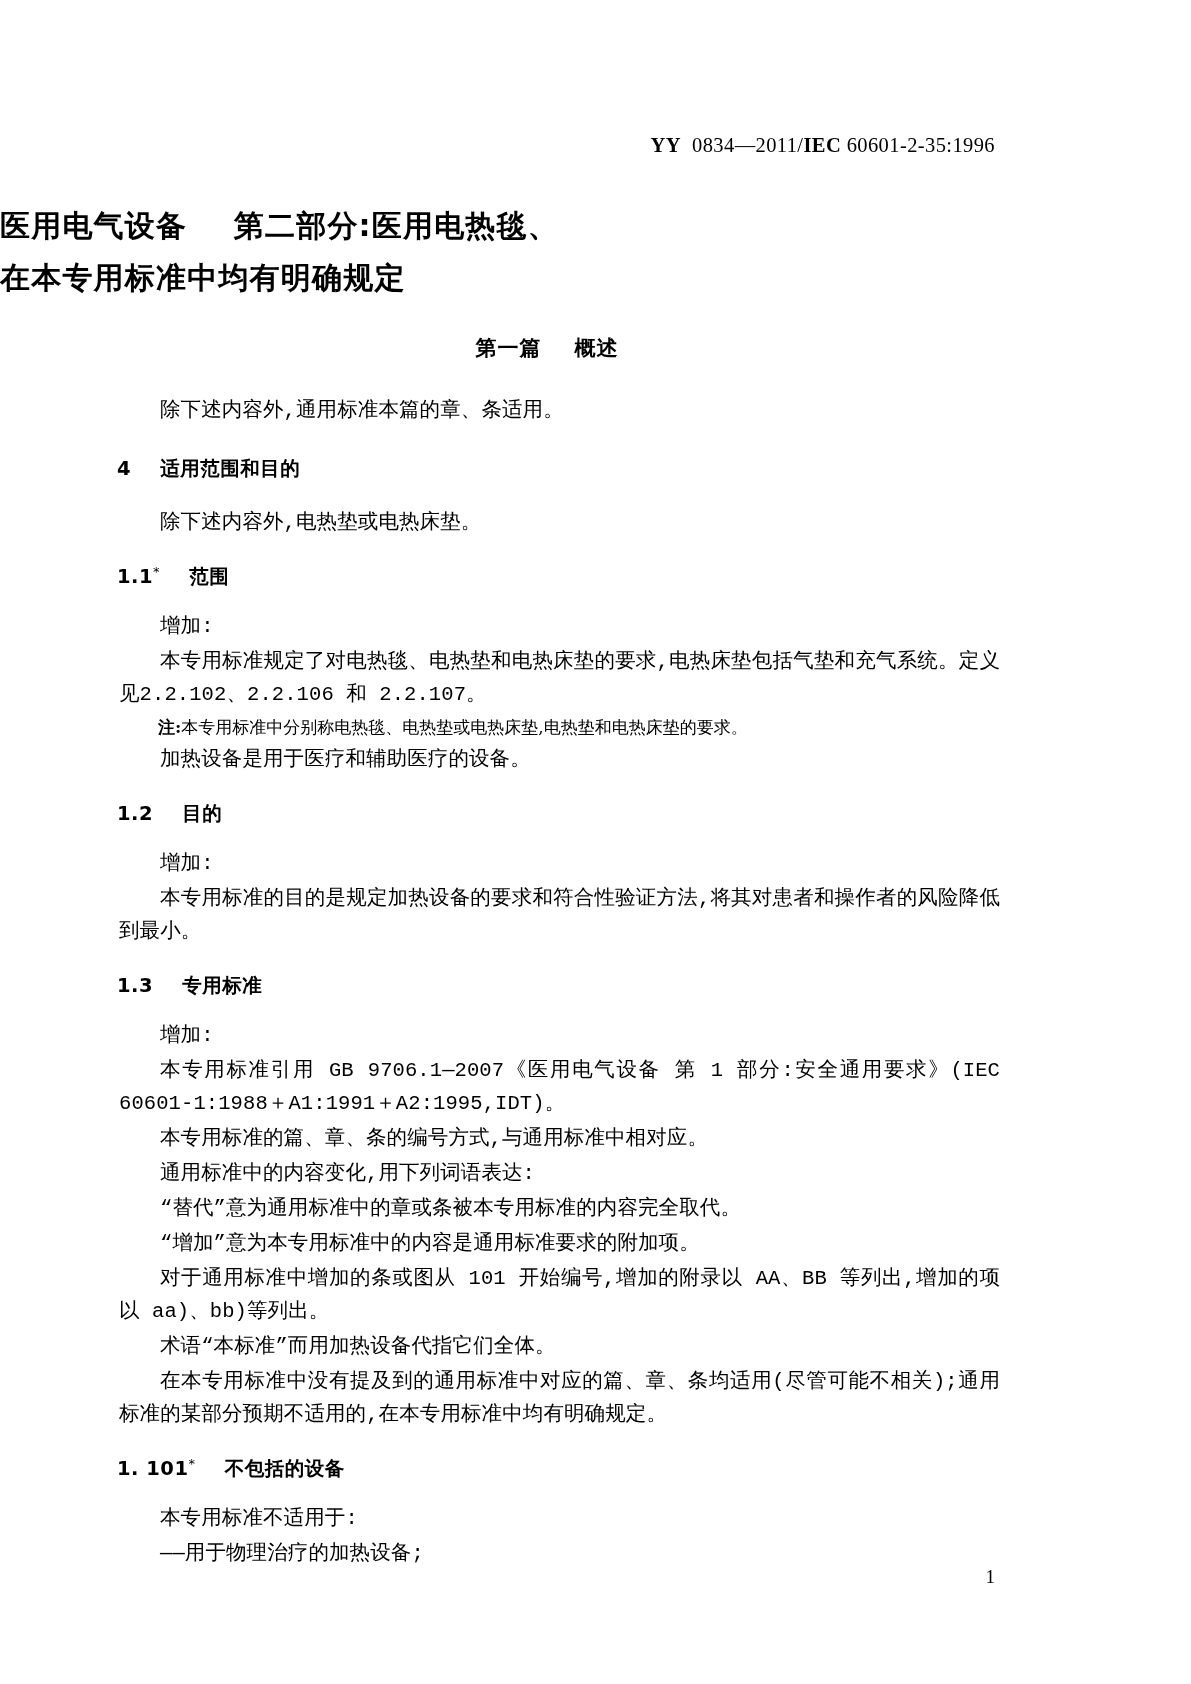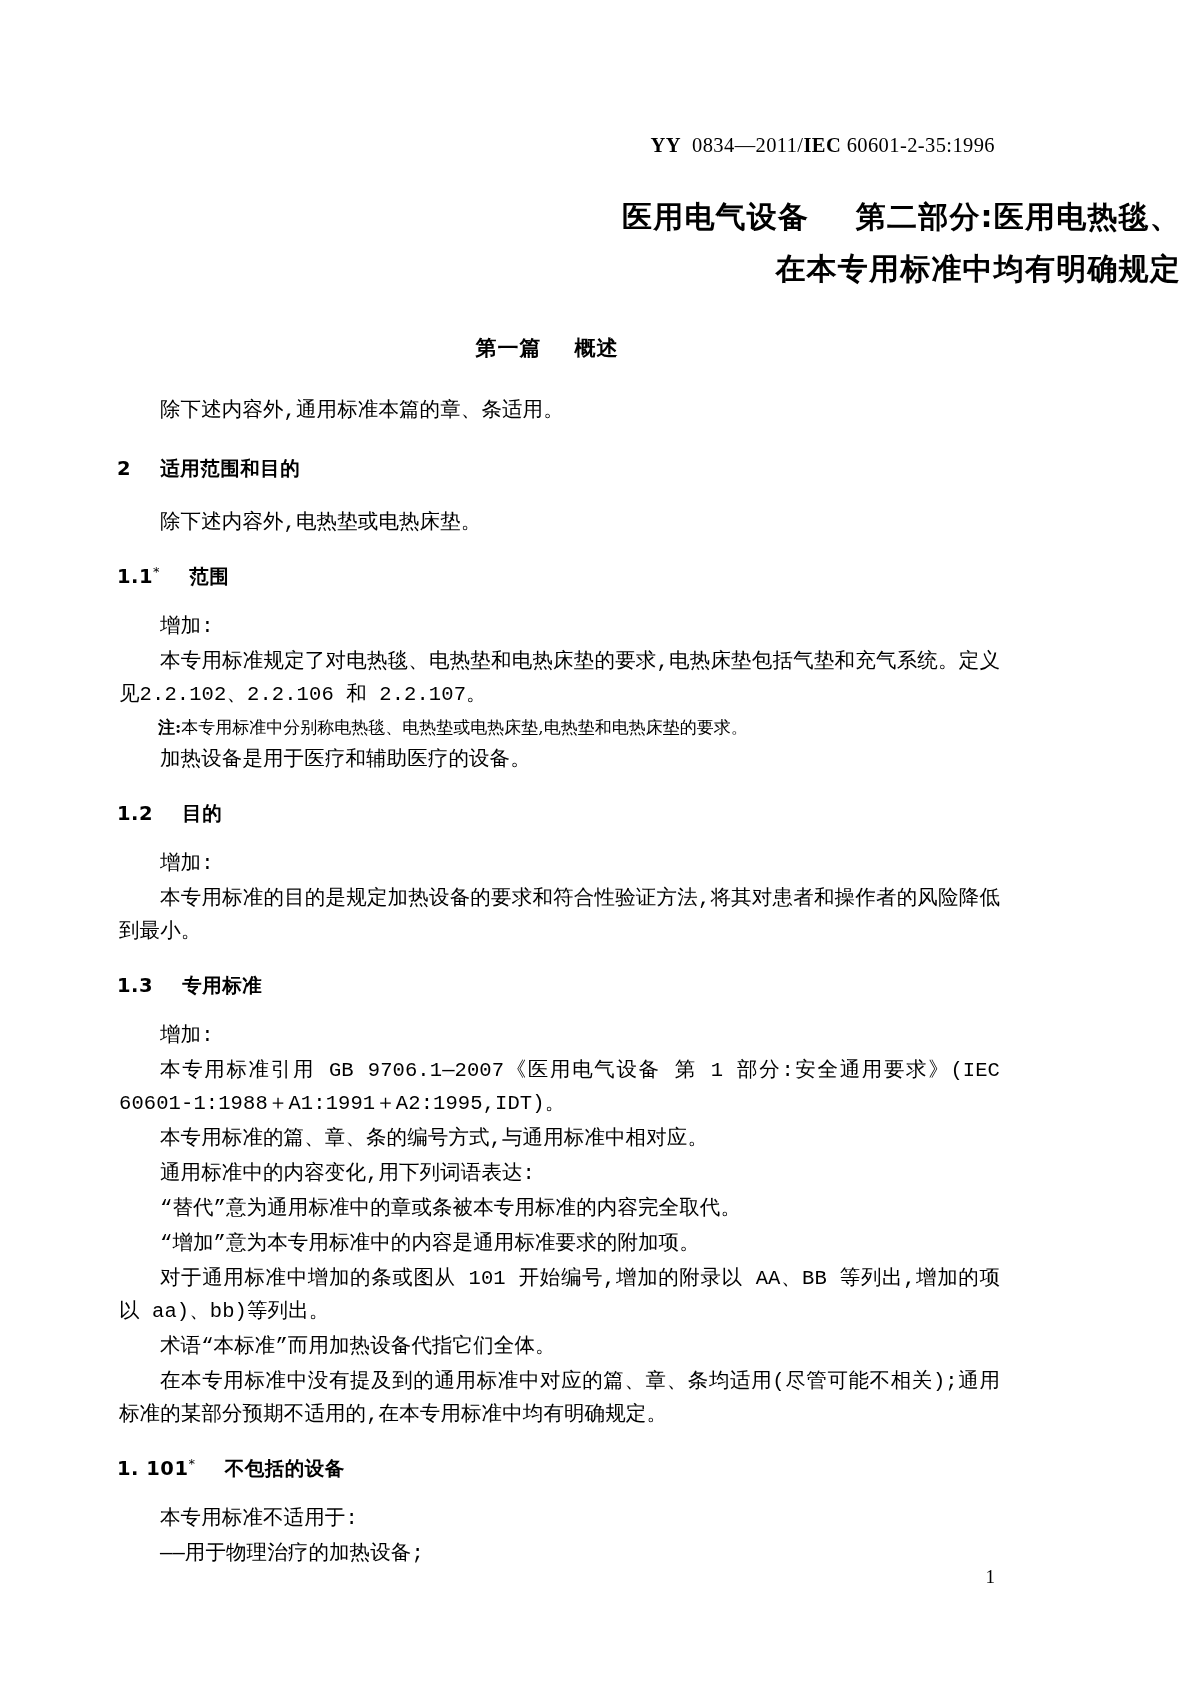--- a/index.html
+++ b/index.html
@@ -33,24 +33,24 @@
     font-size: 20.5px;
     letter-spacing: 0.4px;
     white-space: nowrap;
     margin-top: 22px;
   }
   .doc-header .b { font-weight: bold; }
 
   
   .title-block {
     position: absolute;
-    top: 191px;
+    top: 200px;
     left: 0;
     width: 1181px;
-    text-align: right;
+    text-align: left;
     font-family: "DejaVu Sans", "Liberation Sans", sans-serif;
     font-weight: bold;
     font-size: 30px;
     line-height: 52px;
     letter-spacing: 1.2px;
   }
   .title-line { display: block; white-space: pre; }
 
   
   .part-heading {
@@ -138,21 +138,21 @@
   </div>
 
   <div class="part-heading">第一篇    概述</div>
 
   <div class="body-flow">
 
     <p class="p">除下述内容外,通用标准本篇的章、条适用。</p>
 
     <div class="sp-26"></div>
 
-    <div class="h-sec">2    适用范围和目的</div>
+    <div class="h-sec">4    适用范围和目的</div>
     <div class="sp-22"></div>
     <p class="p">除下述内容外,电热垫或电热床垫。</p>
 
     <div class="sp-22"></div>
 
     <div class="h-sec"><span>1.1</span><span class="star">*</span><span>&nbsp;&nbsp;&nbsp;&nbsp;</span><span>范围</span></div>
     <div class="sp-18"></div>
     <p class="p">增加:</p>
     <p class="p">本专用标准规定了对电热毯、电热垫和电热床垫的要求,电热床垫包括气垫和充气系统。定义见2.2.102、2.2.106 和 2.2.107。</p>
     <p class="note"><span class="lead">注:</span><span>本专用标准中分别称电热毯、电热垫或电热床垫,电热垫和电热床垫的要求。</span></p>

